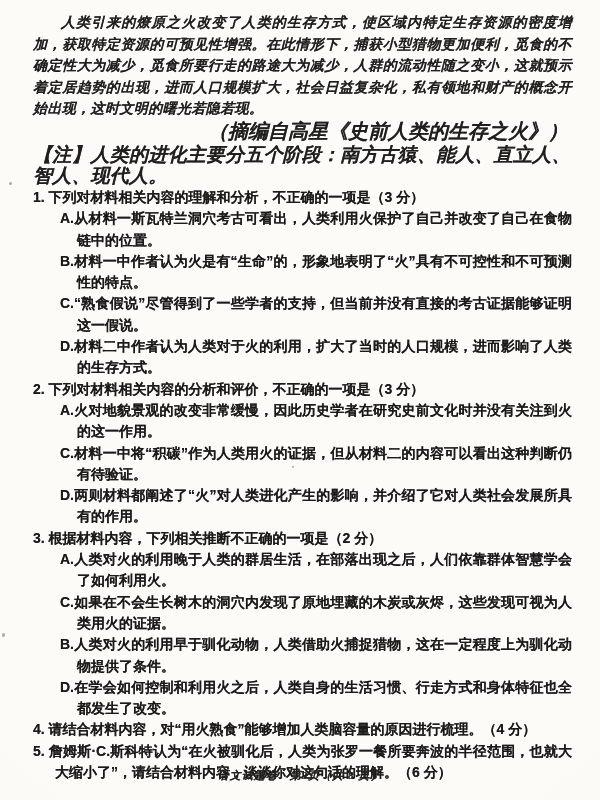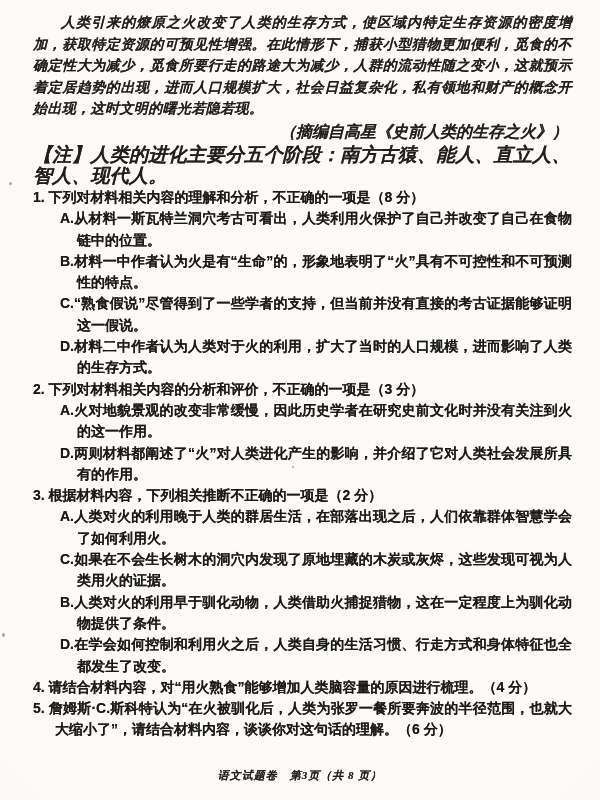--- a/index.html
+++ b/index.html
@@ -27,21 +27,21 @@
     line-height: 21.6px;
     text-indent: 2em;
     font-style: italic;
     font-weight: 600;
     letter-spacing: 0.4px;
     text-align: justify;
     text-shadow: 0 0 0.6px rgba(40,38,35,0.7);
   }
   .attribution {
     margin: 0;
-    font-size: 16px;
+    font-size: 20px;
     line-height: 23px;
     font-style: italic;
     font-weight: 700;
     text-align: right;
     padding-right: 4px;
     text-shadow: 0 0 0.6px rgba(40,38,35,0.7);
   }
   .note {
     margin: 1px 0 0 0;
     font-size: 19px;
@@ -99,30 +99,31 @@
 
   <div class="content">
 
     <p class="intro">人类引来的燎原之火改变了人类的生存方式，使区域内特定生存资源的密度增加，获取特定资源的可预见性增强。在此情形下，捕获小型猎物更加便利，觅食的不确定性大为减少，觅食所要行走的路途大为减少，人群的流动性随之变小，这就预示着定居趋势的出现，进而人口规模扩大，社会日益复杂化，私有领地和财产的概念开始出现，这时文明的曙光若隐若现。</p>
     <p class="attribution">（摘编自高星《史前人类的生存之火》）</p>
     <p class="note">【注】人类的进化主要分五个阶段：南方古猿、能人、直立人、智人、现代人。</p>
 
     <div class="questions">
 
       <div>
-        <div class="q-stem"><span>1.</span> <span>下列对材料相关内容的理解和分析，不正确的一项是（8 分）</span></div>
+        <div class="q-stem"><span>1.</span> <span>下列对材料相关内容的理解和分析，不正确的一项是（3 分）</span></div>
         <div class="option"><span>A.</span><span>从材料一斯瓦特兰洞穴考古可看出，人类利用火保护了自己并改变了自己在食物链中的位置。</span></div>
         <div class="option"><span>B.</span><span>材料一中作者认为火是有“生命”的，形象地表明了“火”具有不可控性和不可预测性的特点。</span></div>
         <div class="option"><span>C.</span><span>“熟食假说”尽管得到了一些学者的支持，但当前并没有直接的考古证据能够证明这一假说。</span></div>
         <div class="option"><span>D.</span><span>材料二中作者认为人类对于火的利用，扩大了当时的人口规模，进而影响了人类的生存方式。</span></div>
       </div>
 
       <div>
         <div class="q-stem"><span>2.</span> <span>下列对材料相关内容的分析和评价，不正确的一项是（3 分）</span></div>
         <div class="option"><span>A.</span><span>火对地貌景观的改变非常缓慢，因此历史学者在研究史前文化时并没有关注到火的这一作用。</span></div>
+        <div class="option"><span>C.</span><span>材料一中将“积碳”作为人类用火的证据，但从材料二的内容可以看出这种判断仍有待验证。</span></div>
         <div class="option"><span>D.</span><span>两则材料都阐述了“火”对人类进化产生的影响，并介绍了它对人类社会发展所具有的作用。</span></div>
       </div>
 
       <div>
         <div class="q-stem"><span>3.</span> <span>根据材料内容，下列相关推断不正确的一项是（2 分）</span></div>
         <div class="option"><span>A.</span><span>人类对火的利用晚于人类的群居生活，在部落出现之后，人们依靠群体智慧学会了如何利用火。</span></div>
         <div class="option"><span>C.</span><span>如果在不会生长树木的洞穴内发现了原地埋藏的木炭或灰烬，这些发现可视为人类用火的证据。</span></div>
         <div class="option"><span>B.</span><span>人类对火的利用早于驯化动物，人类借助火捕捉猎物，这在一定程度上为驯化动物提供了条件。</span></div>
         <div class="option"><span>D.</span><span>在学会如何控制和利用火之后，人类自身的生活习惯、行走方式和身体特征也全都发生了改变。</span></div>
       </div>

